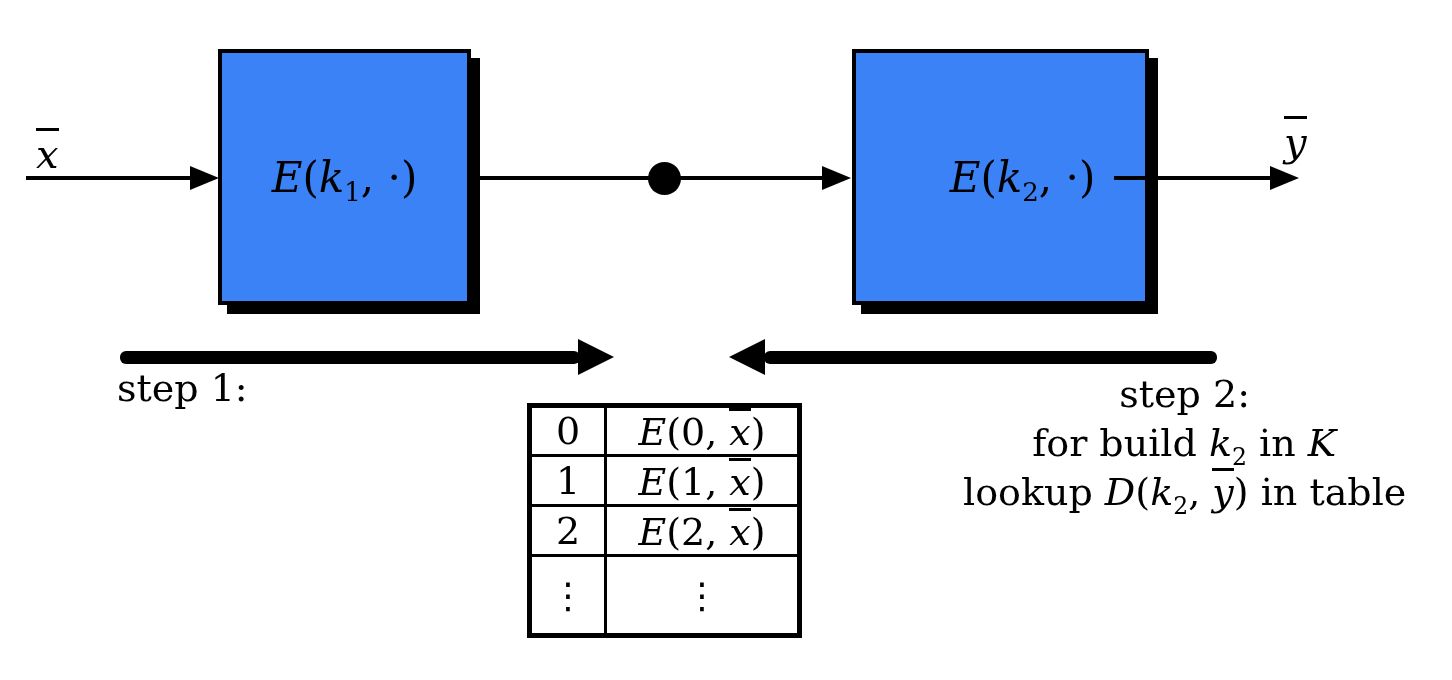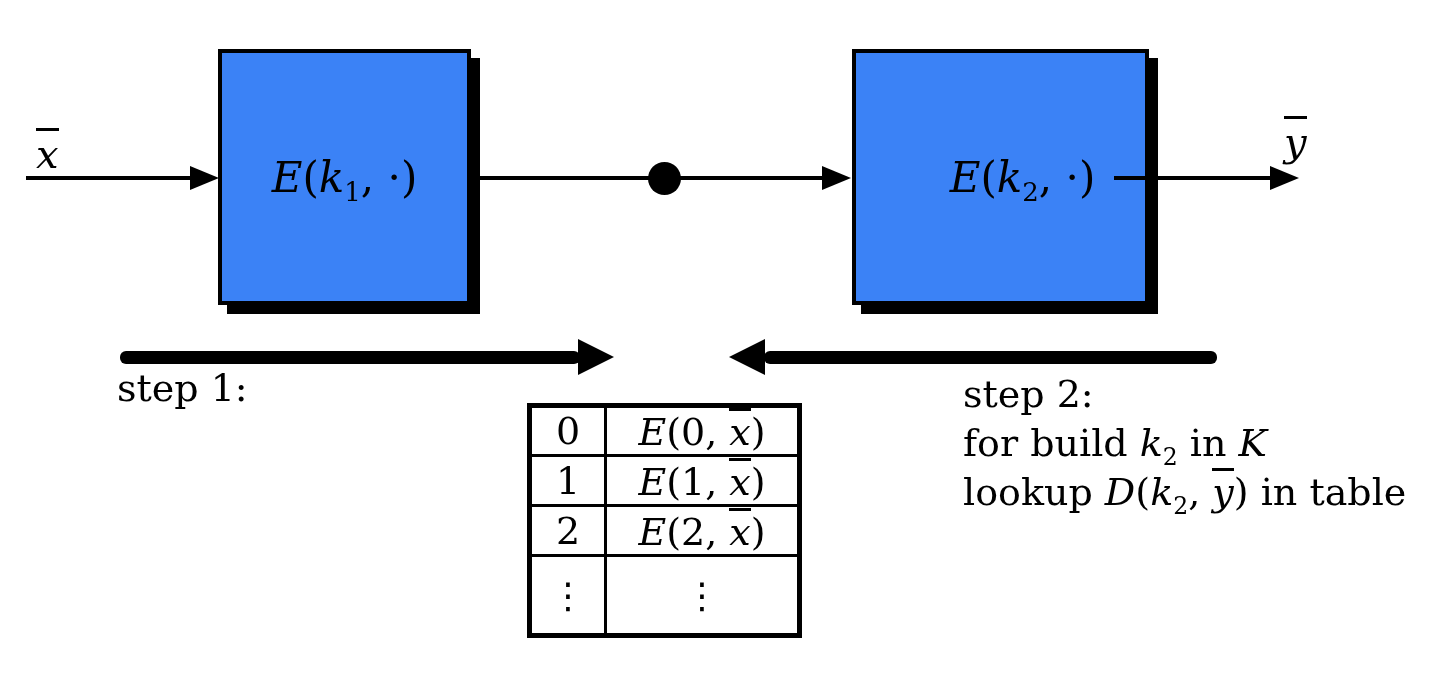--- a/index.html
+++ b/index.html
@@ -108,21 +108,21 @@
   <div class="thickline" style="left:120px; top:351px; width:460px;"></div>
   <div class="thickhead-right" style="left:578px; top:339px;"></div>
 
   <div class="thickhead-left" style="left:729px; top:339px;"></div>
   <div class="thickline" style="left:764px; top:351px; width:453px;"></div>
 
   <div class="caption" style="left:117px; top:352px;margin-top:12px;">
     <div><span>step 1:</span></div>
   </div>
 
-  <div class="caption" style="left:963px; top:370px;">
+  <div class="caption" style="left:963px; top:370px;text-align:center;">
     <div><span>step 2:</span></div>
     <div><span>for build </span><span class="it">k</span><sub>2</sub><span> in </span><span class="scriptk">K</span></div>
     <div><span>lookup </span><span class="it">D</span><span>(</span><span class="it">k</span><sub>2</sub><span>, </span><span class="it bar">y</span><span>)</span><span> in table</span></div>
   </div>
 
   <table id="lookup-table">
     <tbody>
         <tr>
           <td class="k"><span>0</span></td>
           <td class="v"><span class="it">E</span><span>(</span><span>0</span><span>, </span><span class="it bar">x</span><span>)</span></td>

